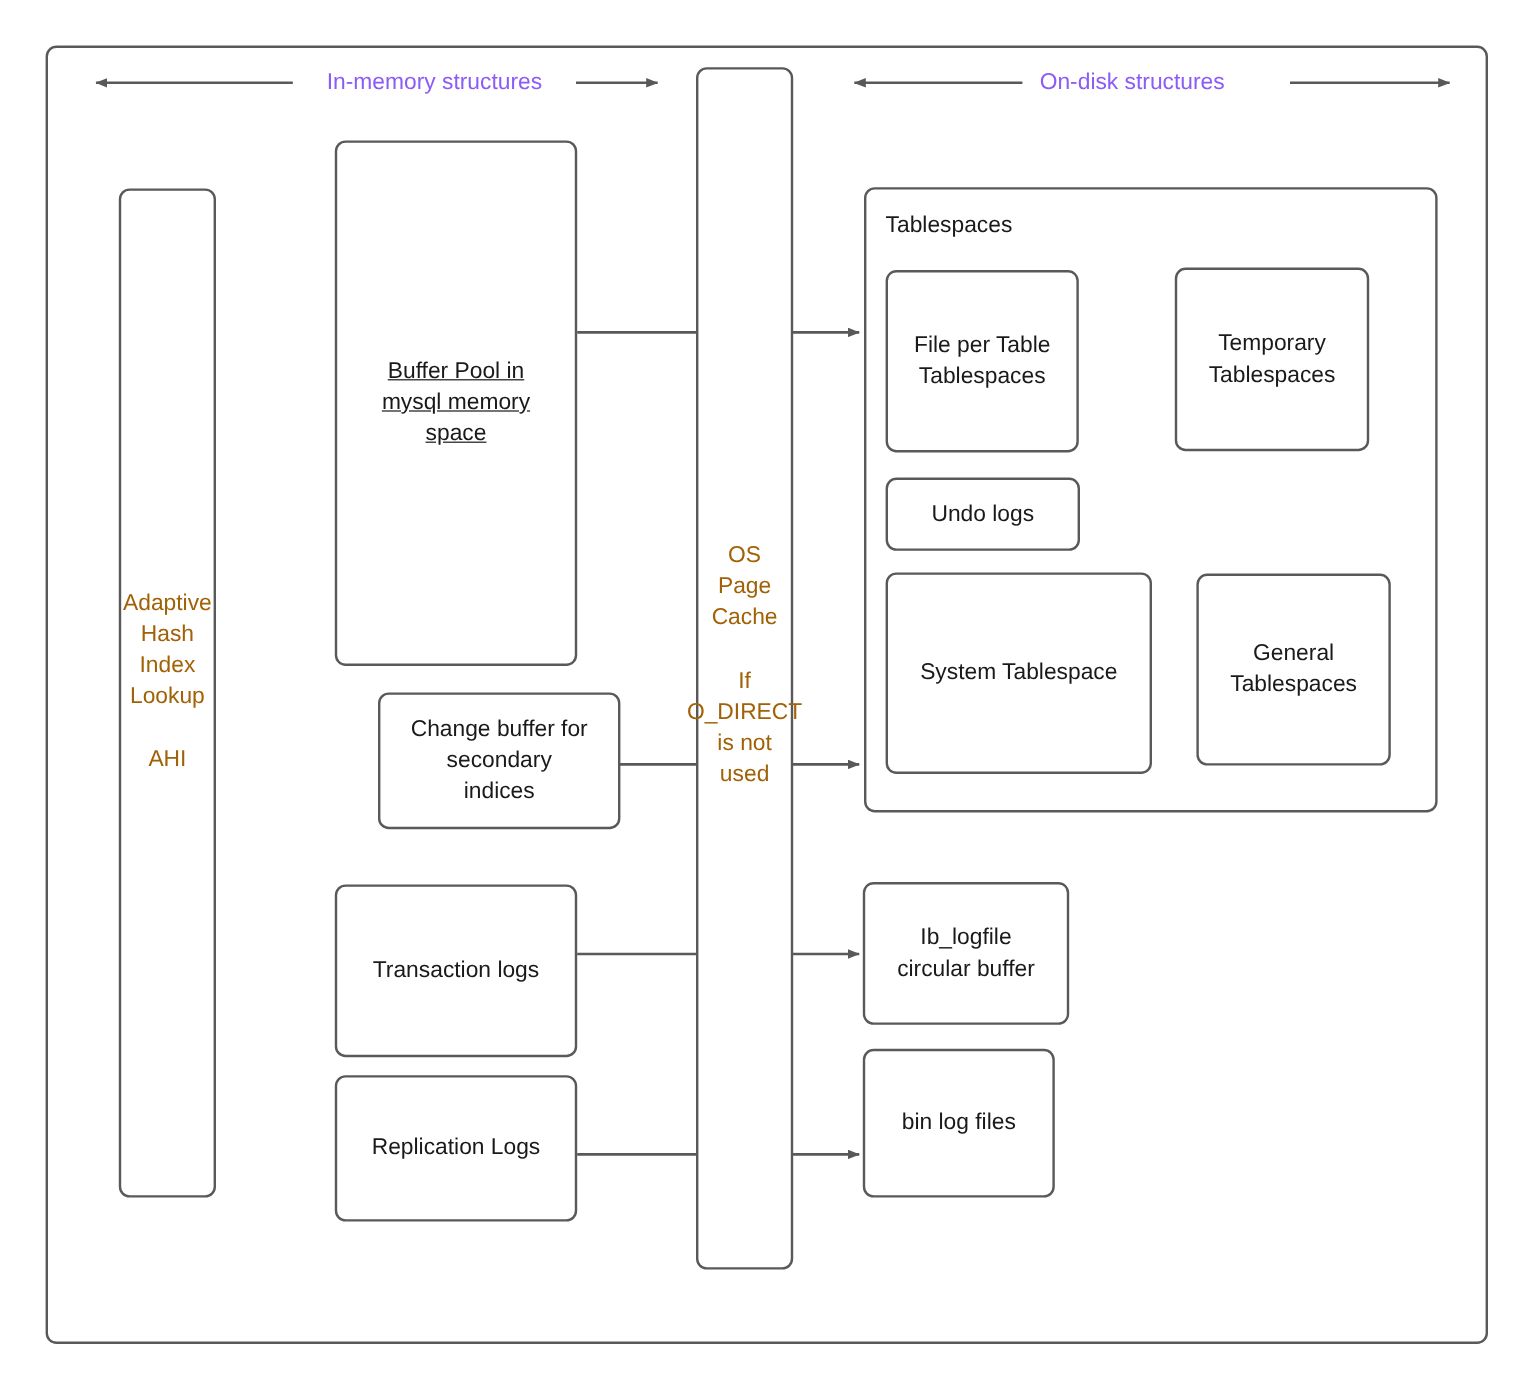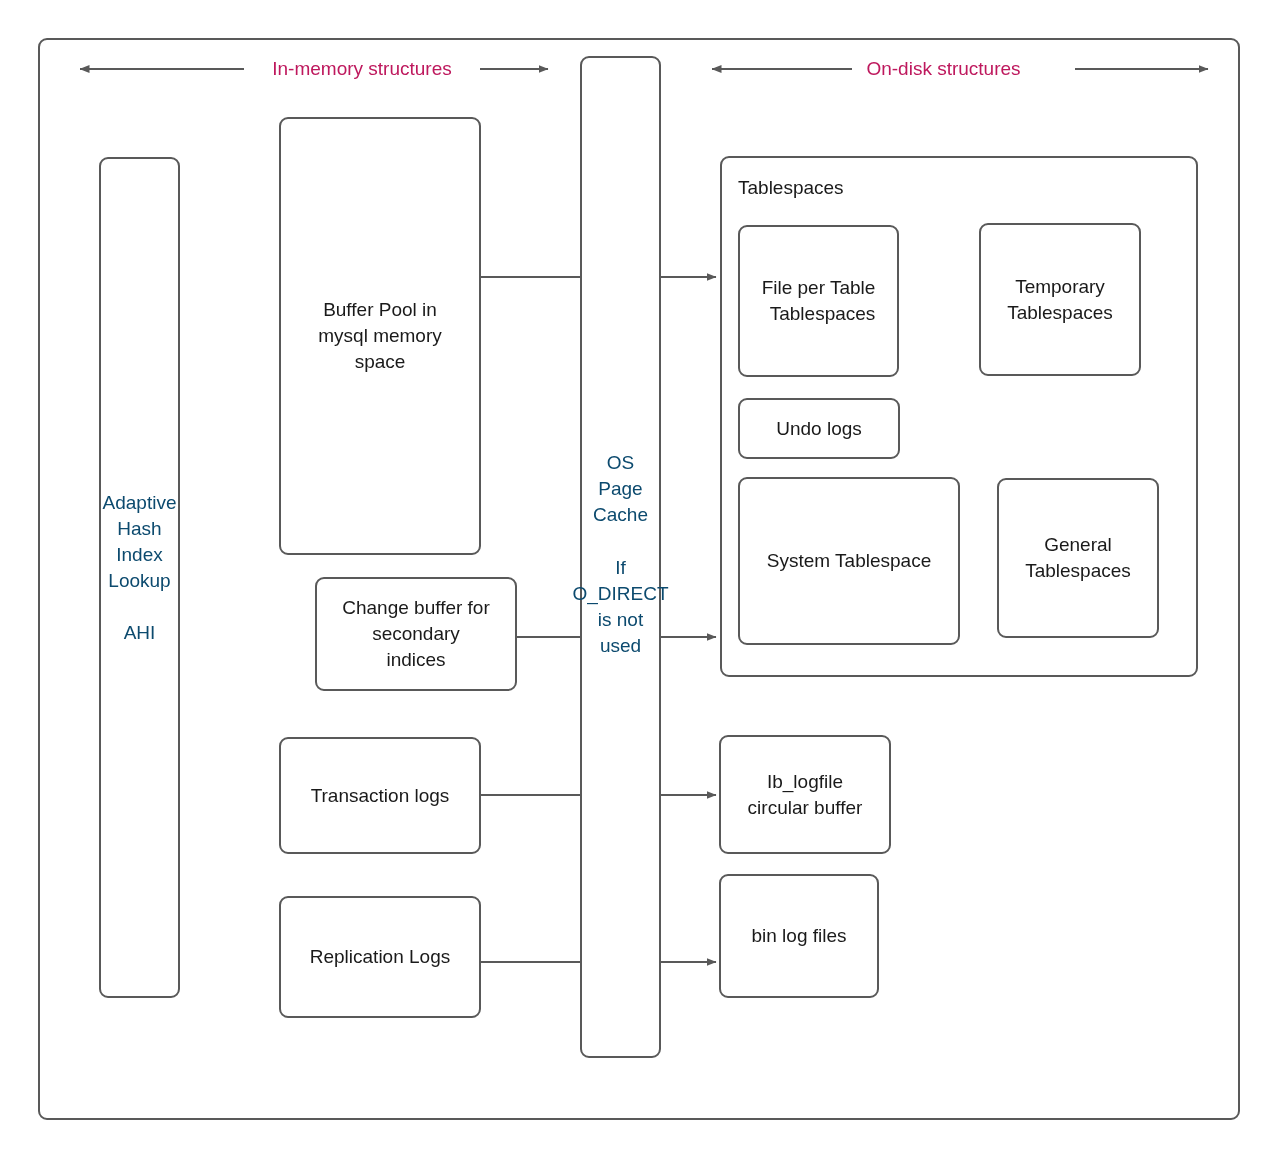--- a/index.html
+++ b/index.html
@@ -38,21 +38,21 @@
     display: block;
   }
 
   
   .overflow-text {
     position: absolute;
     white-space: pre-line;
     text-align: center;
     font-size: 19px;
     line-height: 26px;
-    color: #0c4a6e;
+    color: #a16207;
     pointer-events: none;
   }
 
   .outer-frame {
     position: absolute;
     box-sizing: border-box;
     border: 2px solid #595959;
     border-radius: 9px;
     background: transparent;
   }
@@ -62,21 +62,21 @@
     font-size: 19px;
     line-height: 24px;
     color: #1a1a1a;
     white-space: nowrap;
   }
 
   .header-label {
     position: absolute;
     font-size: 19px;
     line-height: 24px;
-    color: #be185d;
+    color: #8b5cf6;
     white-space: nowrap;
     text-align: center;
   }
 
   svg.layer {
     position: absolute;
     left: 0;
     top: 0;
     width: 1280px;
     height: 1160px;
@@ -123,45 +123,45 @@
   <div class="header-label" style="left:832px; top:57px; width:223px;">On-disk structures</div>
 
   <div class="box plain" style="left:99px; top:157px; width:81px; height:841px;"></div>
   <div class="overflow-text" style="left:79px; top:490px; width:121px;">Adaptive
 Hash
 Index
 Lookup
 
 AHI</div>
 
-  <div class="box" style="left:279px; top:117px; width:202px; height:438px;">Buffer Pool in
+  <div class="box" style="left:279px; top:117px; width:202px; height:438px;text-decoration:underline;">Buffer Pool in
 mysql memory
 space</div>
 
   <div class="box" style="left:279px; top:577px; width:202px; height:114px;margin-left:36px;">Change buffer for
 secondary
 indices</div>
 
-  <div class="box" style="left:279px; top:737px; width:202px; height:117px;">Transaction logs</div>
+  <div class="box" style="left:279px; top:737px; width:202px; height:144px;">Transaction logs</div>
 
   <div class="box" style="left:279px; top:896px; width:202px; height:122px;">Replication Logs</div>
 
   <div class="box plain" style="left:580px; top:56px; width:81px; height:1002px;"></div>
   <div class="overflow-text" style="left:560px; top:450px; width:121px;">OS
 Page
 Cache</div>
   <div class="overflow-text" style="left:560px; top:555px; width:121px;">If
 O_DIRECT
 is not
 used</div>
 
   <div class="outer-frame" style="left:720px; top:156px; width:478px; height:521px;"></div>
   <div class="group-label" style="left:738px; top:176px;">Tablespaces</div>
 
-  <div class="box" style="left:738px; top:225px; width:161px; height:152px;text-align:right;">File per Table
+  <div class="box" style="left:738px; top:225px; width:161px; height:152px;">File per Table
 Tablespaces</div>
 
   <div class="box" style="left:979px; top:223px; width:162px; height:153px;">Temporary
 Tablespaces</div>
 
   <div class="box" style="left:738px; top:398px; width:162px; height:61px;">Undo logs</div>
 
   <div class="box" style="left:738px; top:477px; width:222px; height:168px;">System Tablespace</div>
 
   <div class="box" style="left:997px; top:478px; width:162px; height:160px;">General

